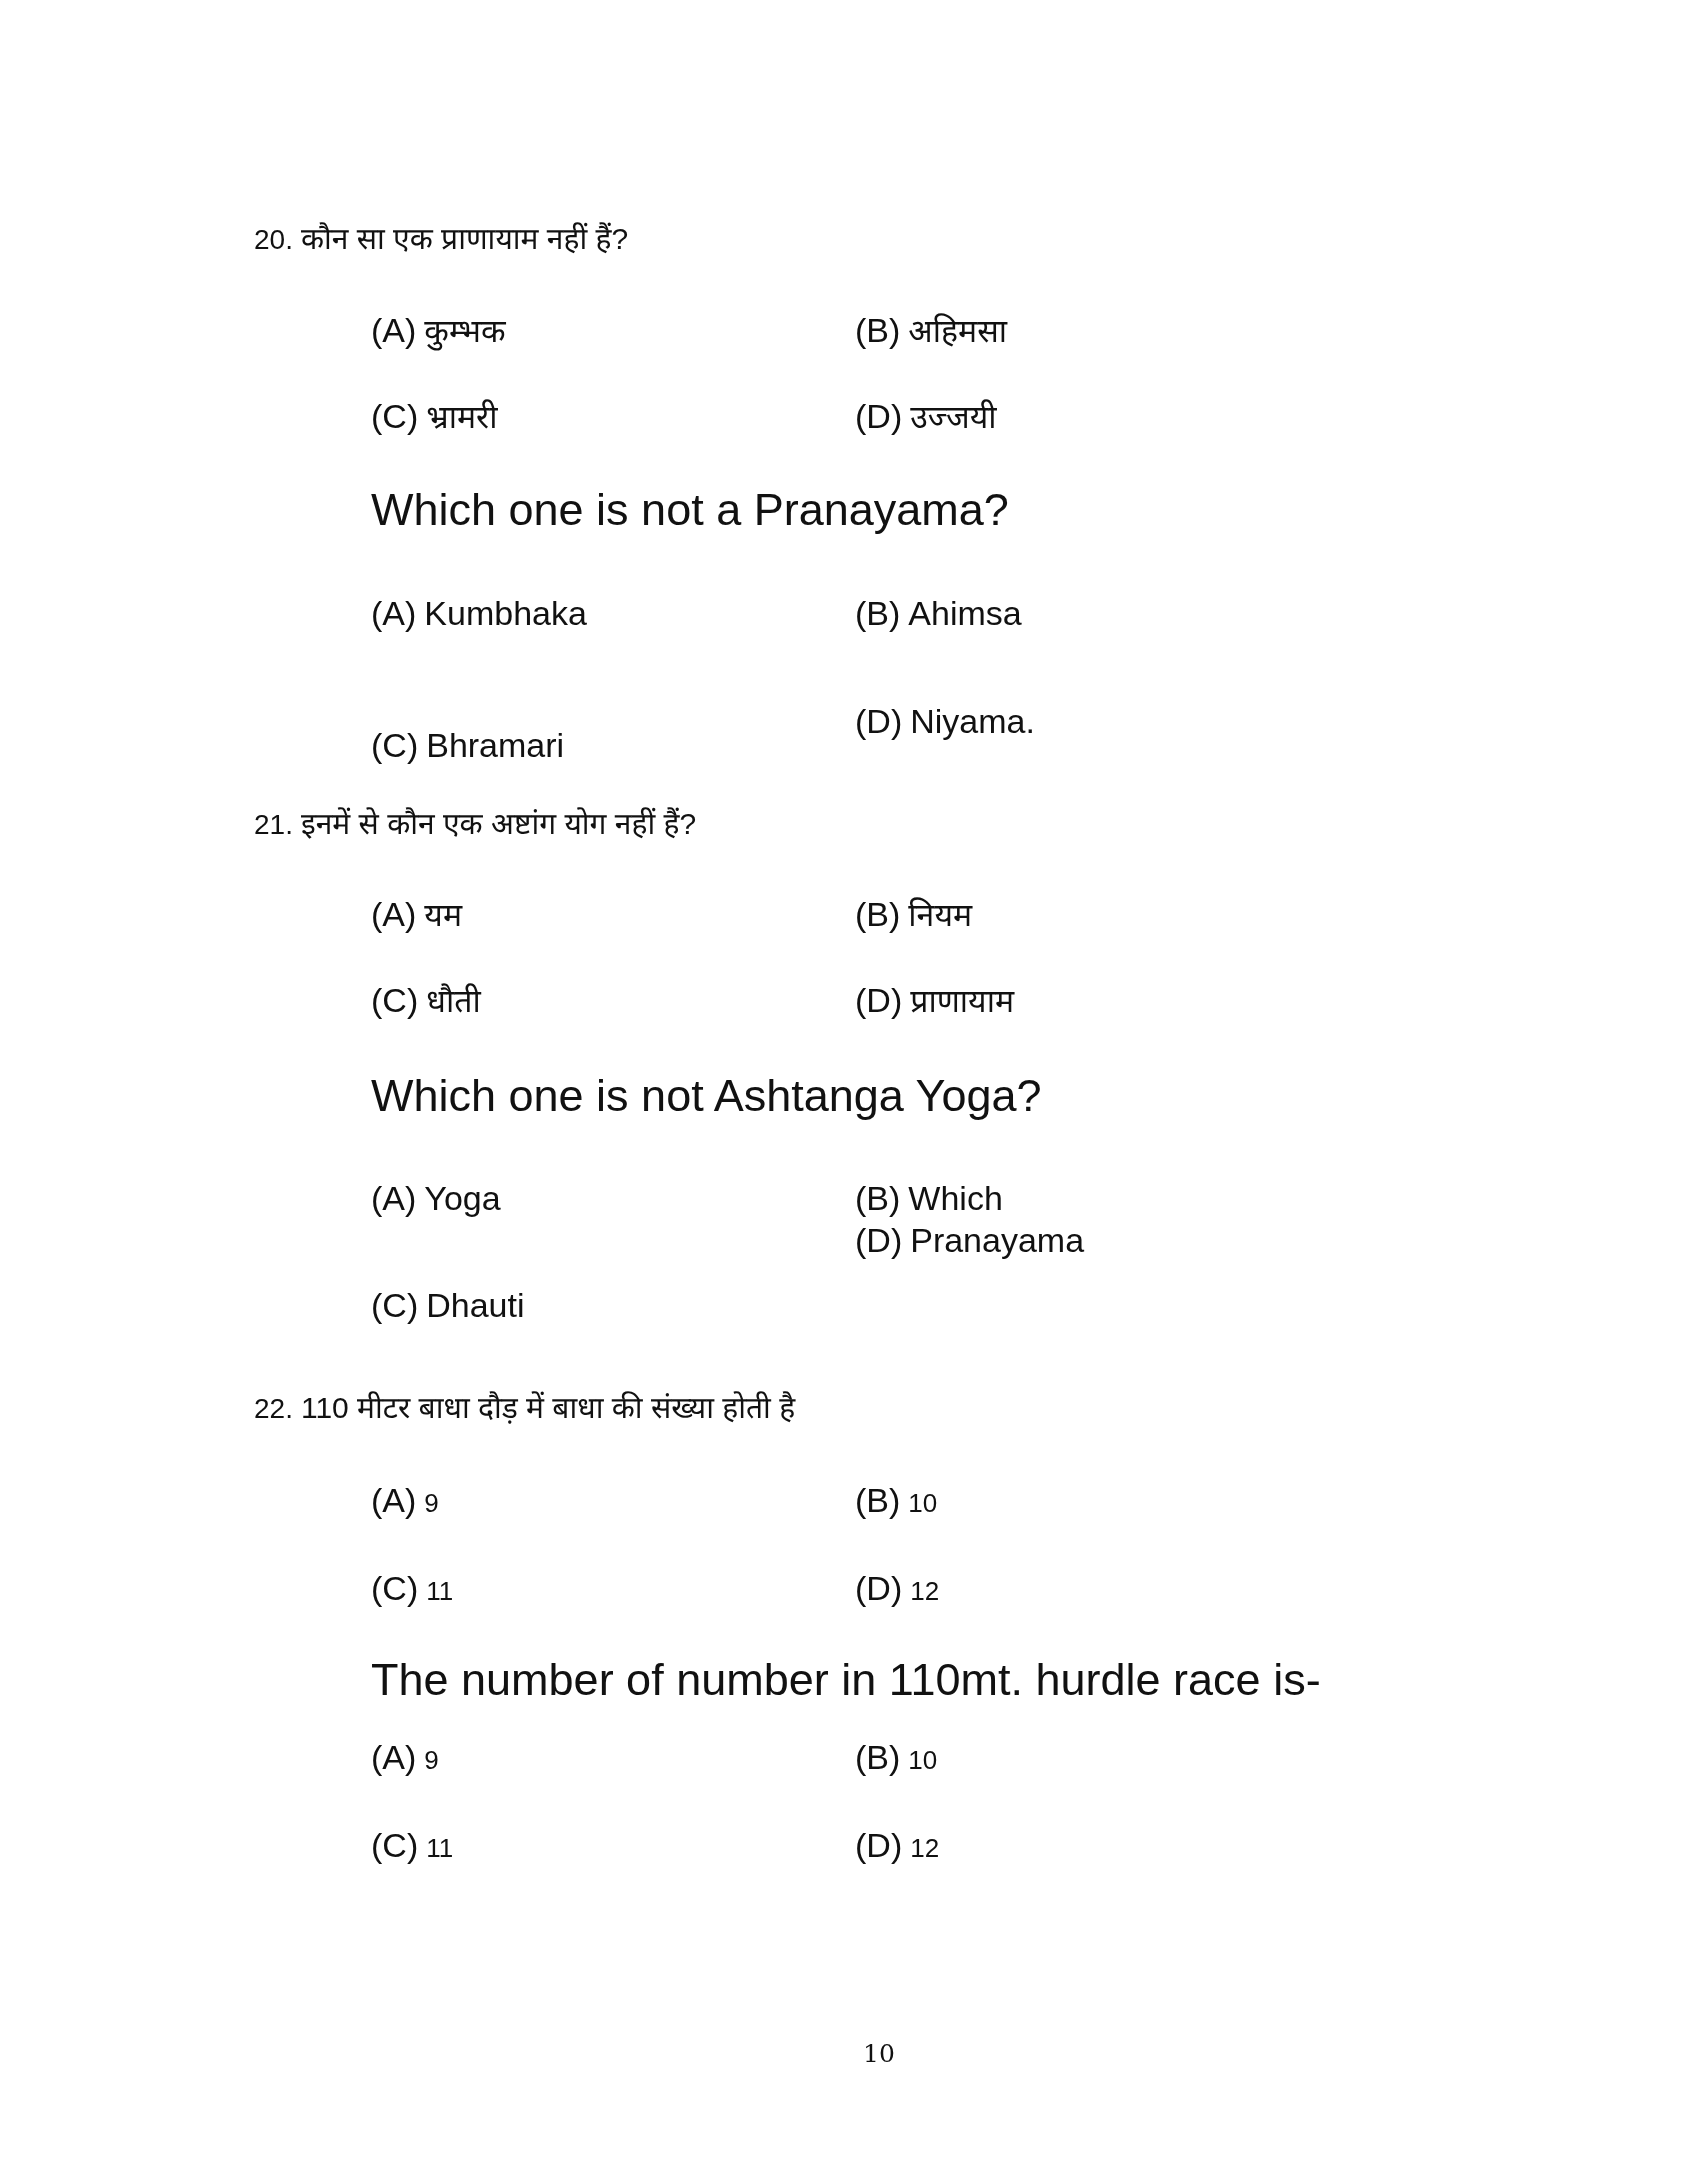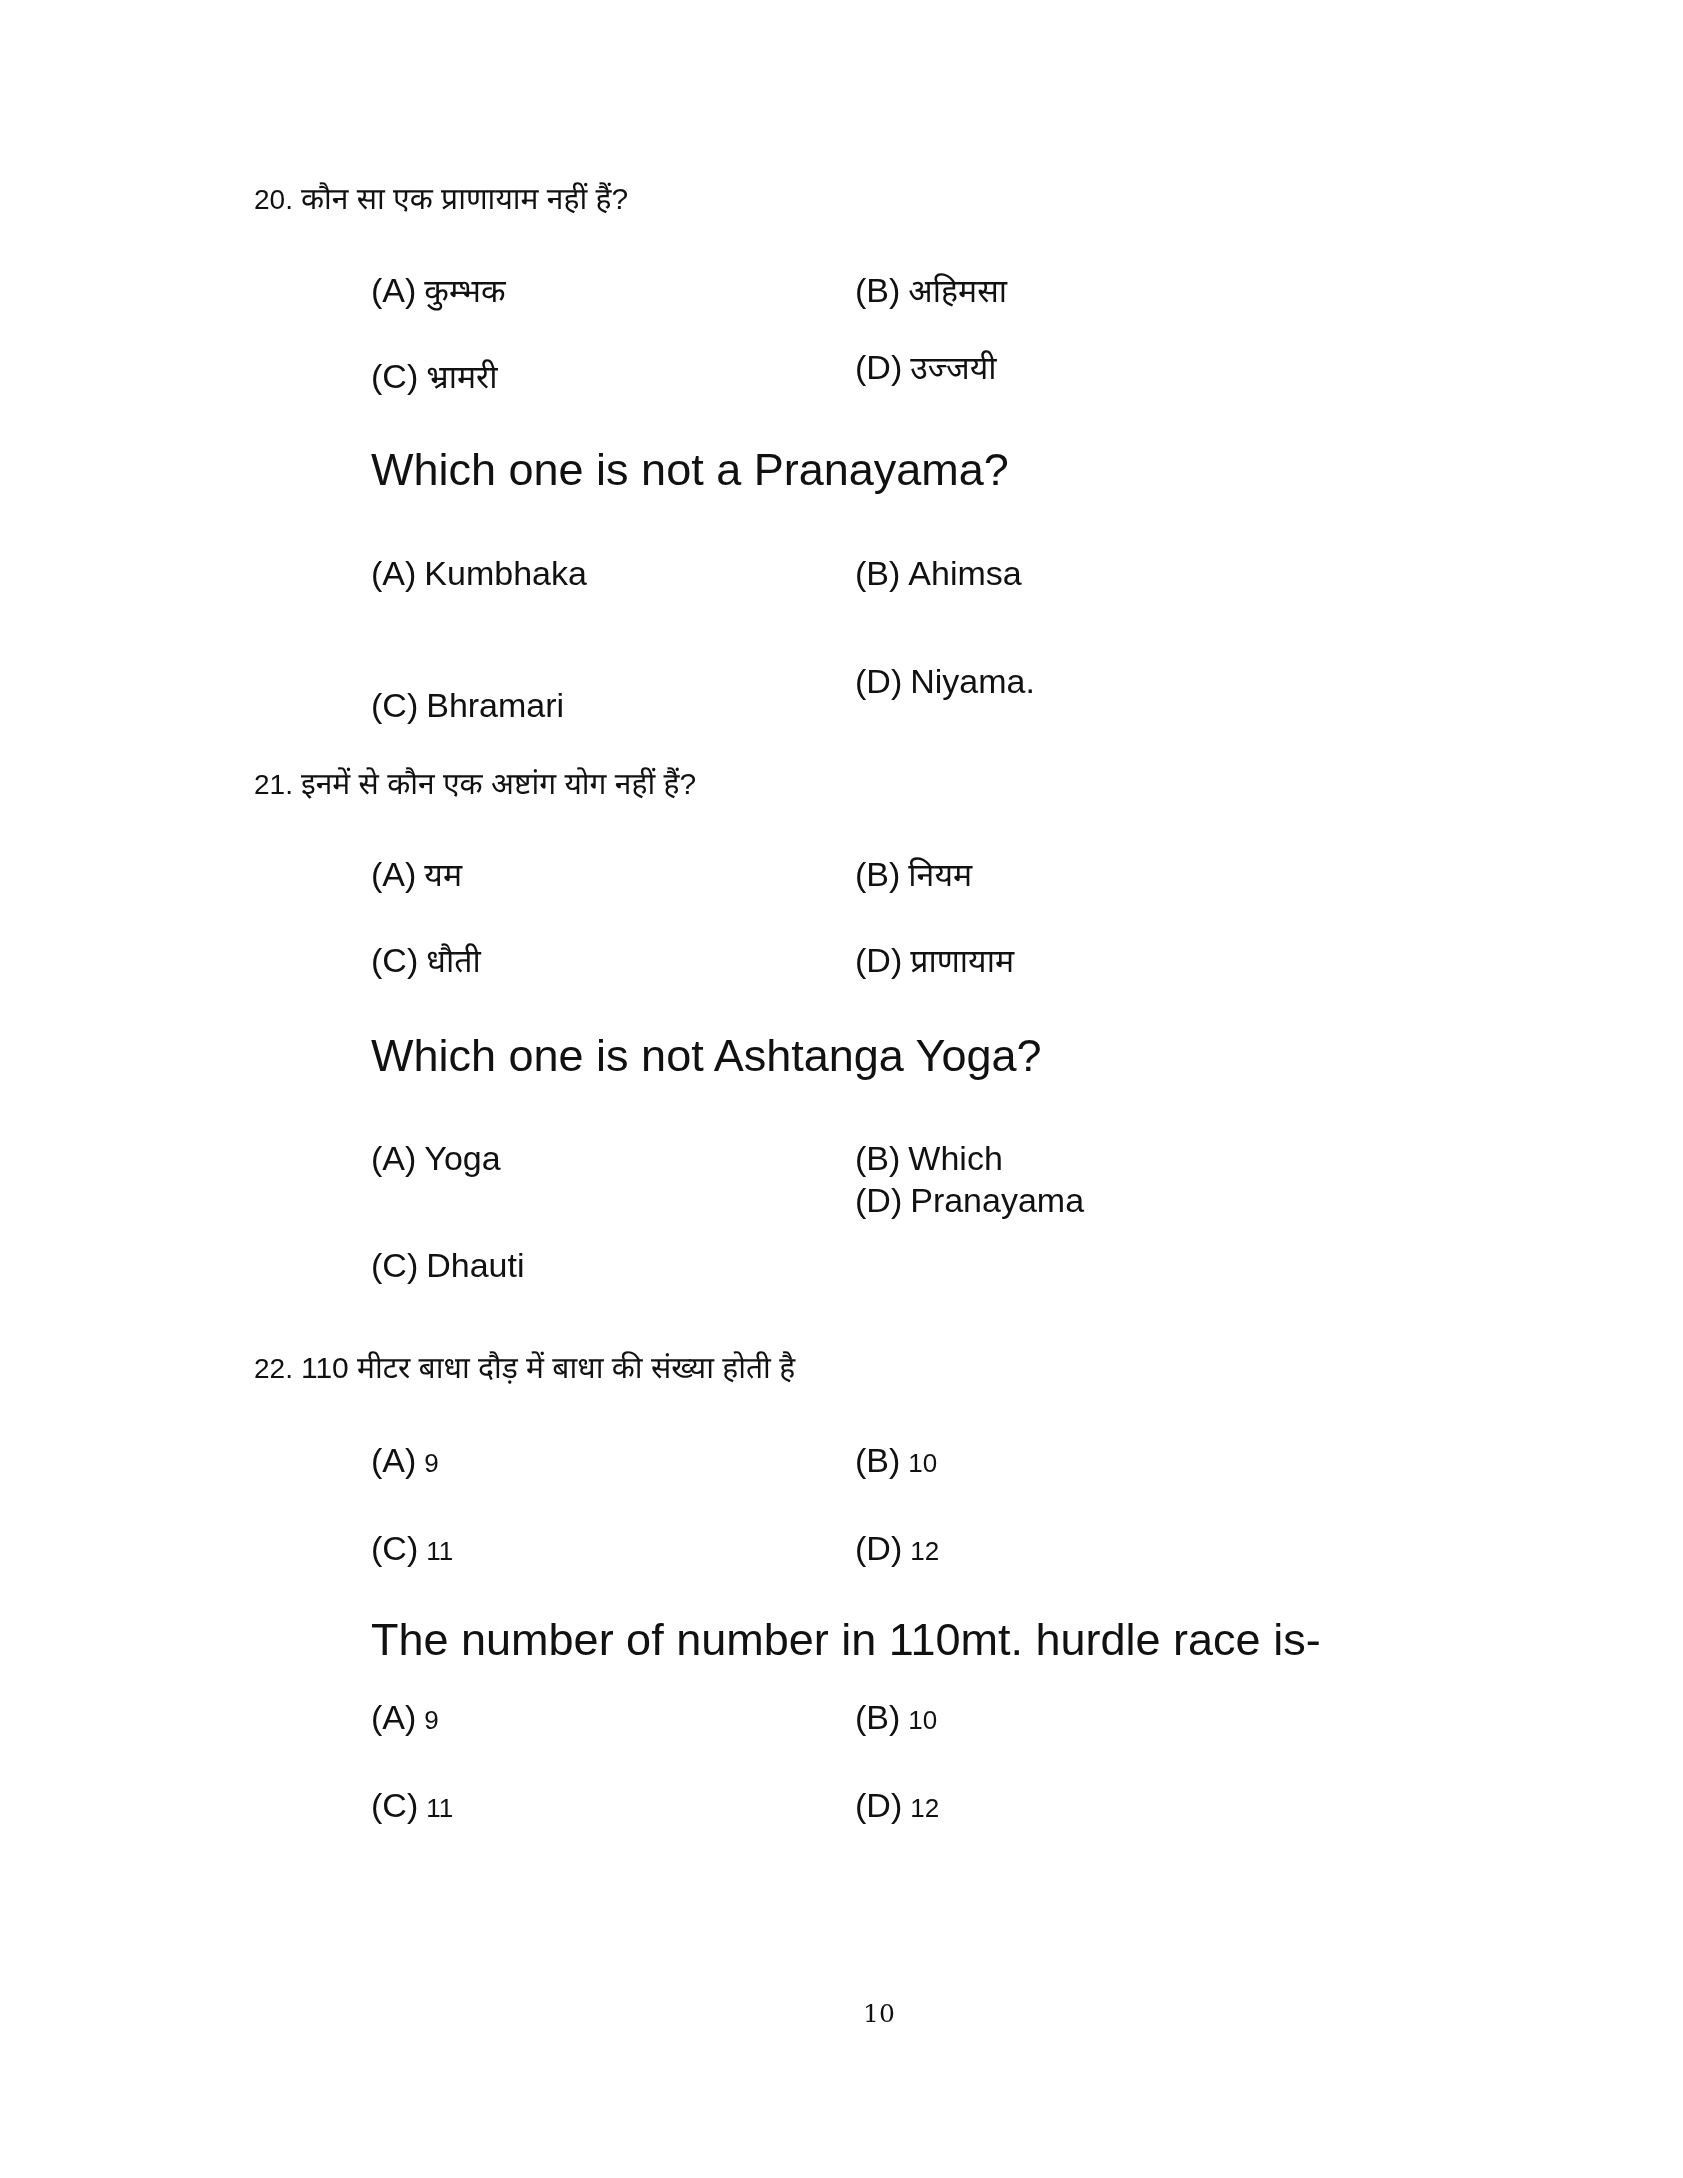--- a/index.html
+++ b/index.html
@@ -1,39 +1,39 @@
 <!DOCTYPE html>
 <html><head>
 <meta charset="utf-8">
 <style>
   html, body { margin:0; padding:0; background:#ffffff; }
   body { width:1683px; height:2178px; position:relative; overflow:hidden;
          font-family:"Liberation Sans", "DejaVu Sans", sans-serif; color:#111; }
-  .line { position:absolute; white-space:nowrap; line-height:1; }
+  .line { position:absolute; white-space:nowrap; line-height:1;margin-top:40px; }
   .qtitle { left:254px; font-size:30px; }
   .qtitle .num { font-size:28px; margin-right:8px; }
   .opt { font-size:34px;text-align:center; }
   .opt .lbl { margin-right:8px; }
   .opt .hi { font-size:32px; }
   .opt .small { font-size:26px; }
   .colA { left:371px; }
   .colB { left:855px; }
   .eng { left:371px; font-size:45px; }
   .pagenum { left:0; width:1758px; text-align:center; font-family:"DejaVu Serif", "Liberation Serif", serif; font-size:25px; }
 </style>
 </head>
 <body>
 
 <div class="line qtitle" style="top:184px">
   <span class="num">20.</span><span>कौन सा एक प्राणायाम नहीं हैं?</span>
 </div>
 <div class="line opt colA" style="top:273px"><span class="lbl">(A)</span><span class="hi">कुम्भक</span></div>
 <div class="line opt colB" style="top:273px"><span class="lbl">(B)</span><span class="hi">अहिमसा</span></div>
 <div class="line opt colA" style="top:359px"><span class="lbl">(C)</span><span class="hi">भ्रामरी</span></div>
-<div class="line opt colB" style="top:350px"><span class="lbl">(D)</span><span class="hi">उज्जयी</span></div>
+<div class="line opt colB" style="top:359px"><span class="lbl">(D)</span><span class="hi">उज्जयी</span></div>
 <div class="line eng" style="top:447px">Which one is not a Pranayama?</div>
 <div class="line opt colA" style="top:556px"><span class="lbl">(A)</span><span>Kumbhaka</span></div>
 <div class="line opt colB" style="top:556px"><span class="lbl">(B)</span><span>Ahimsa</span></div>
 <div class="line opt colA" style="top:688px"><span class="lbl">(C)</span><span>Bhramari</span></div>
 <div class="line opt colB" style="top:664px"><span class="lbl">(D)</span><span>Niyama.</span></div>
 
 <div class="line qtitle" style="top:769px">
   <span class="num">21.</span><span>इनमें से कौन एक अष्टांग योग नहीं हैं?</span>
 </div>
 <div class="line opt colA" style="top:857px"><span class="lbl">(A)</span><span class="hi">यम</span></div>

